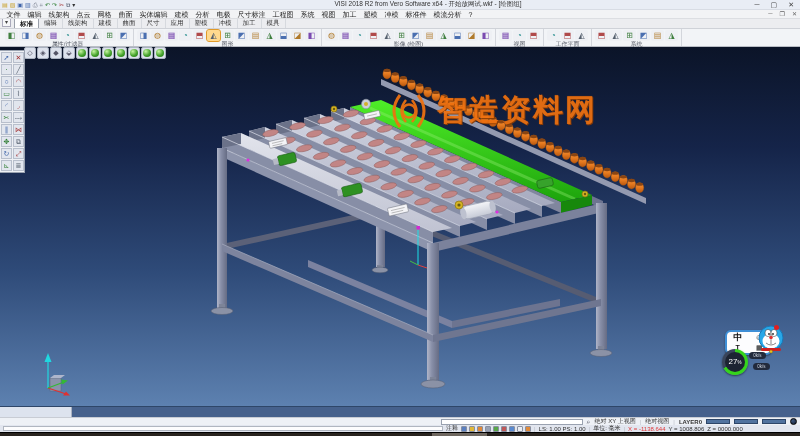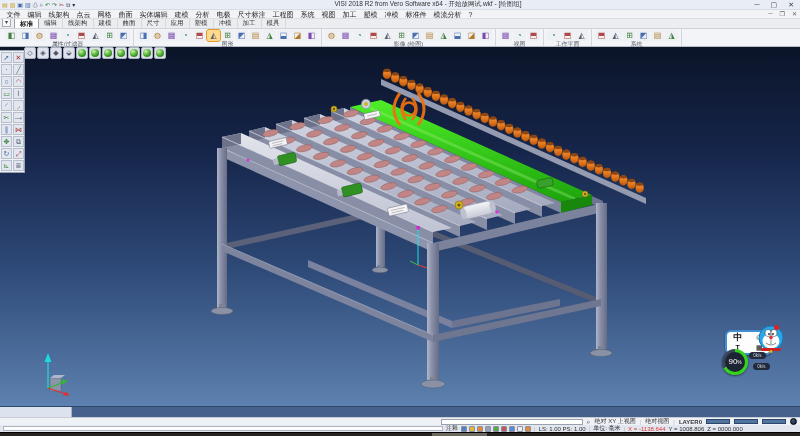--- a/index.html
+++ b/index.html
@@ -528,20 +528,21 @@
     <div class="watermark">
       <svg width="46" height="38">
         <g fill="none" stroke="#ef7110">
           <path d="M14 3 Q2 19 14 35" stroke-width="3"></path>
           <path d="M20 8 Q11 19 20 30" stroke-width="2.5"></path>
           <path d="M32 3 Q44 19 32 35" stroke-width="3"></path>
           <path d="M26 8 Q35 19 26 30" stroke-width="2.5"></path>
           <circle cx="23" cy="19" r="6.5" stroke-width="2.5"></circle>
         </g>
       </svg>
+      <span class="wm-text">智造资料网</span>
     </div>
 
     <div class="ime">
       <div class="ime-bar">
         <span class="ime-lang">中</span>
         <span class="ime-glyph">☾</span>
         <span class="ime-glyph" style="font-weight:bold">T</span>
         <span class="ime-glyph">▦</span>
       </div>
       <svg class="dora" width="30" height="30">
@@ -552,21 +553,21 @@
         <circle cx="13" cy="10" r="0.9" fill="#222"></circle>
           <circle cx="17" cy="10" r="0.9" fill="#222"></circle>
         <circle cx="15" cy="13.5" r="1.8" fill="#e03030"></circle>
         <line x1="15" y1="15.3" x2="15" y2="20" stroke="#333" stroke-width="0.6"></line>
         <path d="M10 19 Q15 23 20 19" fill="none" stroke="#333" stroke-width="0.6"></path>
         <rect x="5" y="24" width="20" height="3" rx="1.5" fill="#d02020"></rect>
         <circle cx="15" cy="27.5" r="1.6" fill="#e8c020" stroke="#8a6a10" stroke-width="0.4"></circle>
       </svg>
       <div class="red-dot"></div>
       <div class="ring">
-        <div class="ring-inner"><span>90</span><b>%</b></div>
+        <div class="ring-inner"><span>27</span><b>%</b></div>
       </div>
       <div class="pill" style="left:33px;top:24px">0k/s</div>
       <div class="pill" style="left:37px;top:35px">0k/s</div>
     </div>
   </div>
 
   <div class="promptbar">
     <div class="prompt-left"></div>
   </div>
 

